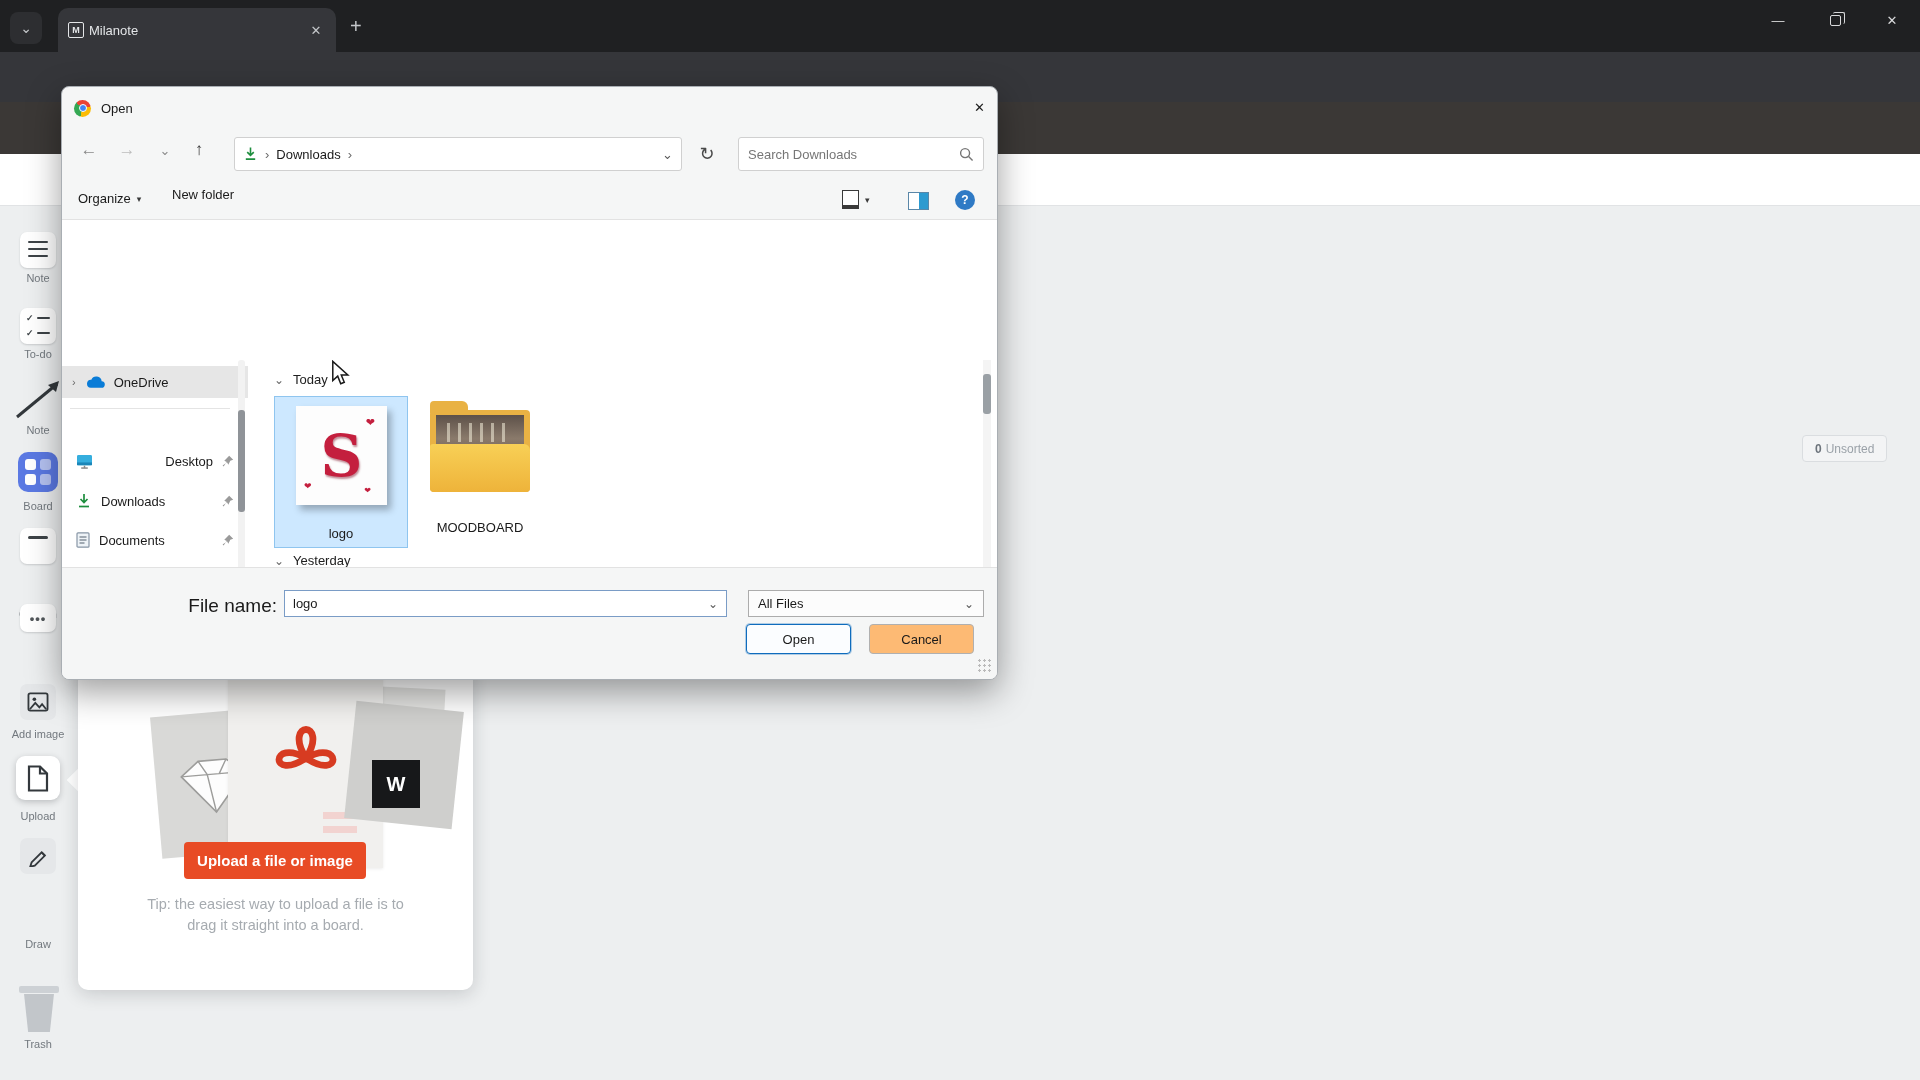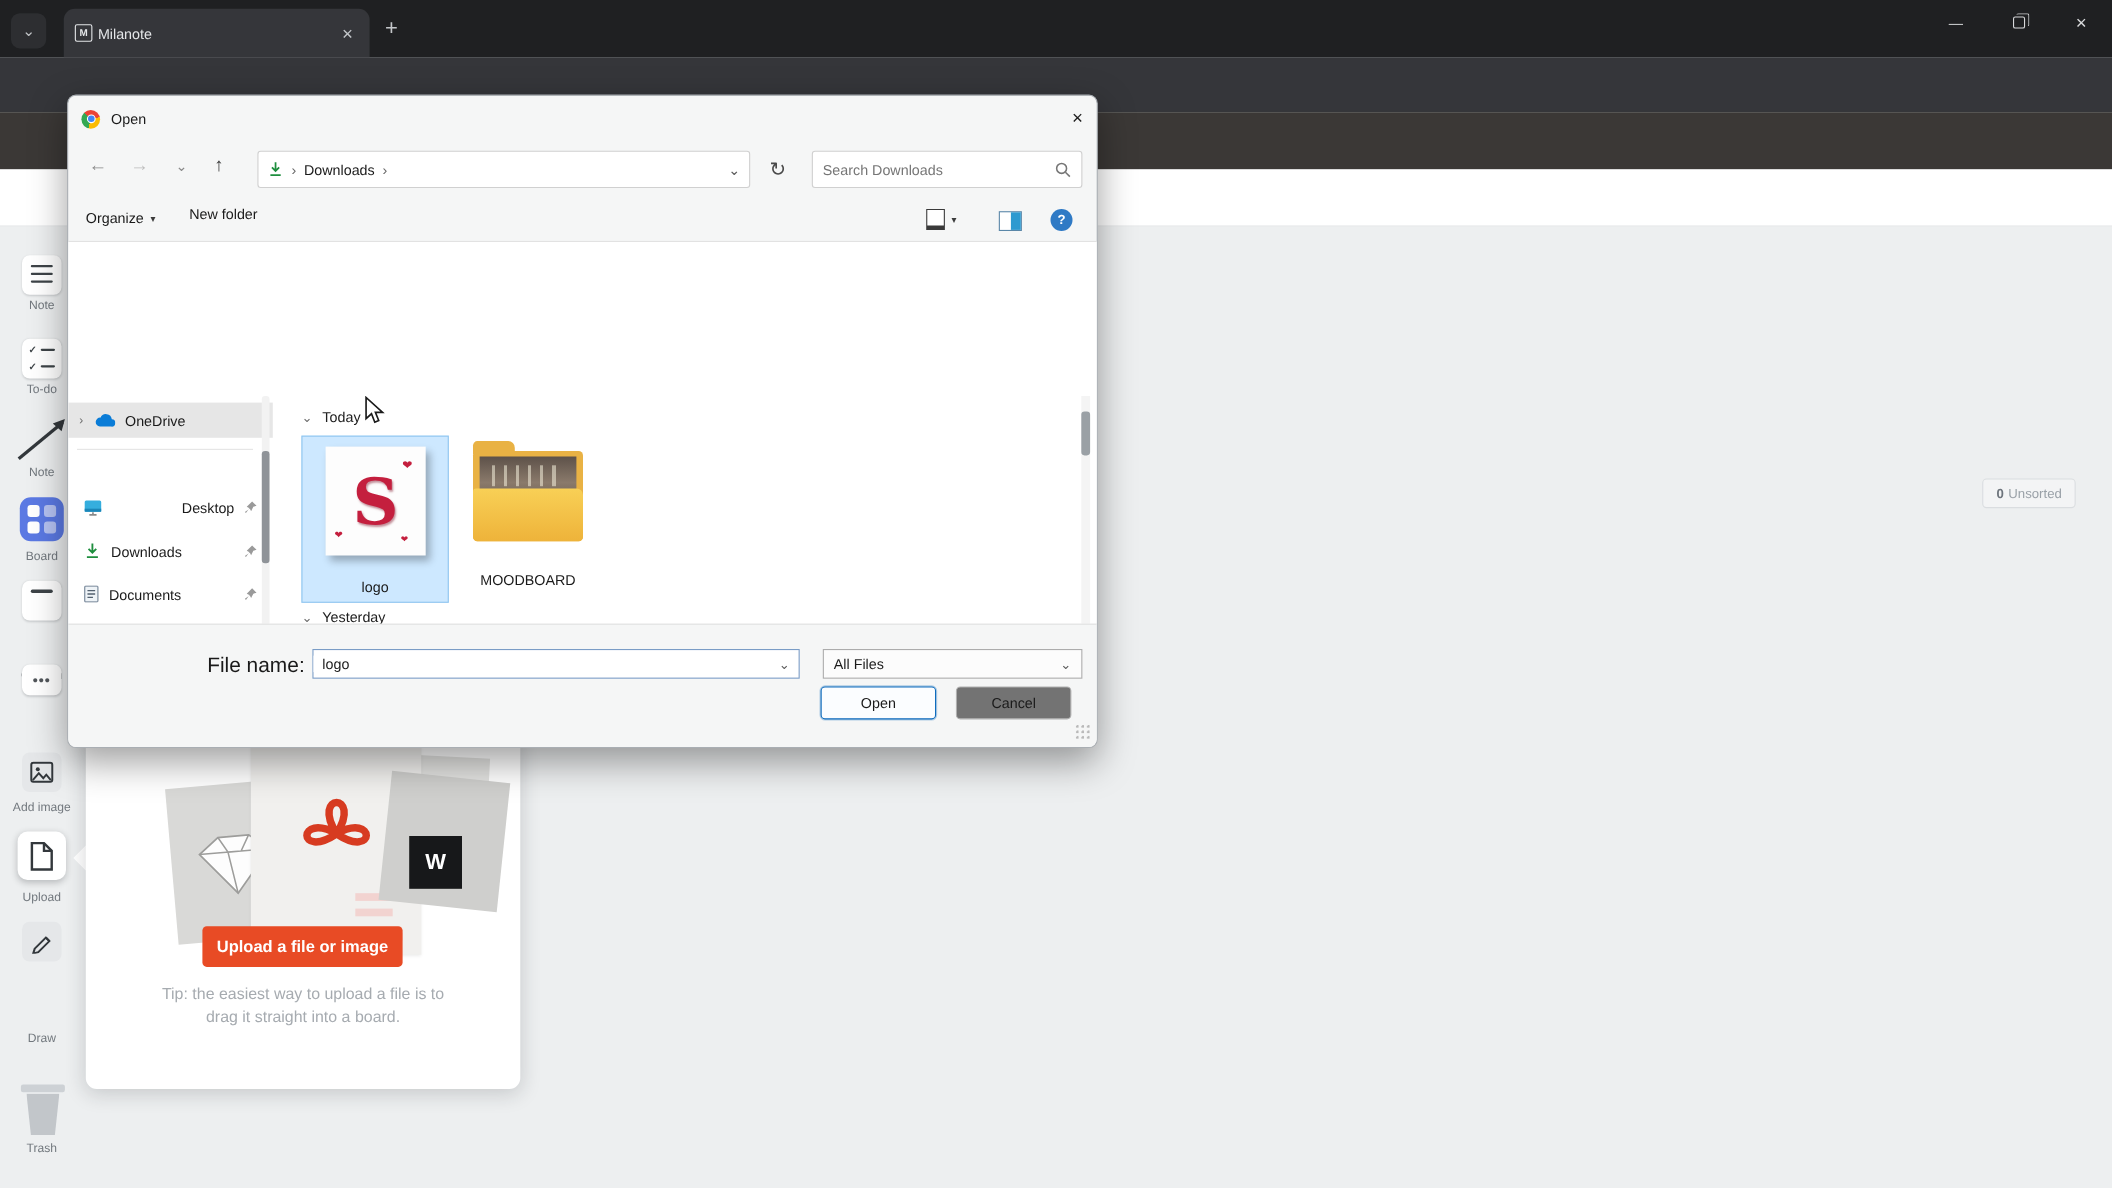--- a/index.html
+++ b/index.html
@@ -166,21 +166,21 @@
   .fname-input { left:222px; top:503px; width:443px; height:27px; border:1px solid #7a9cc6; background:#fff;
     display:flex; align-items:center; }
   .fname-input input { border:none; outline:none; flex:1; font-size:13px; padding-left:8px; color:#1a1a1a;
     font-family:"Liberation Sans",sans-serif; }
   .ftype { left:686px; top:503px; width:236px; height:27px; border:1px solid #acacac; background:#fcfcfc;
     display:flex; align-items:center; padding:0 9px; font-size:13px; color:#1a1a1a; }
   .dd-chevron { margin-left:auto; color:#5a5a5a; font-size:12px; }
   .btn { top:537px; width:105px; height:30px; border-radius:4px; font-size:13px; color:#1a1a1a;
     display:flex; align-items:center; justify-content:center; font-family:"Liberation Sans",sans-serif; }
   .btn-open { left:684px; background:#fbfdff; border:1px solid #0f6cbd; box-shadow:0 0 0 1px rgba(15,108,189,.3); }
-  .btn-cancel { left:807px; background:#737373; border:1px solid #b0b0b0; }
+  .btn-cancel { left:807px; background:#fdba74; border:1px solid #b0b0b0; }
   .grip { left:916px; top:572px; width:14px; height:14px;
     background:radial-gradient(circle at 30% 30%, #b9b9b9 1.2px, transparent 1.4px) 0 0/5px 5px; }
 
   .cursor { left:330px; top:360px; z-index:90; }
   svg { display:block; }
 </style>
 </head>
 <body>
 
 <div id="screen">

